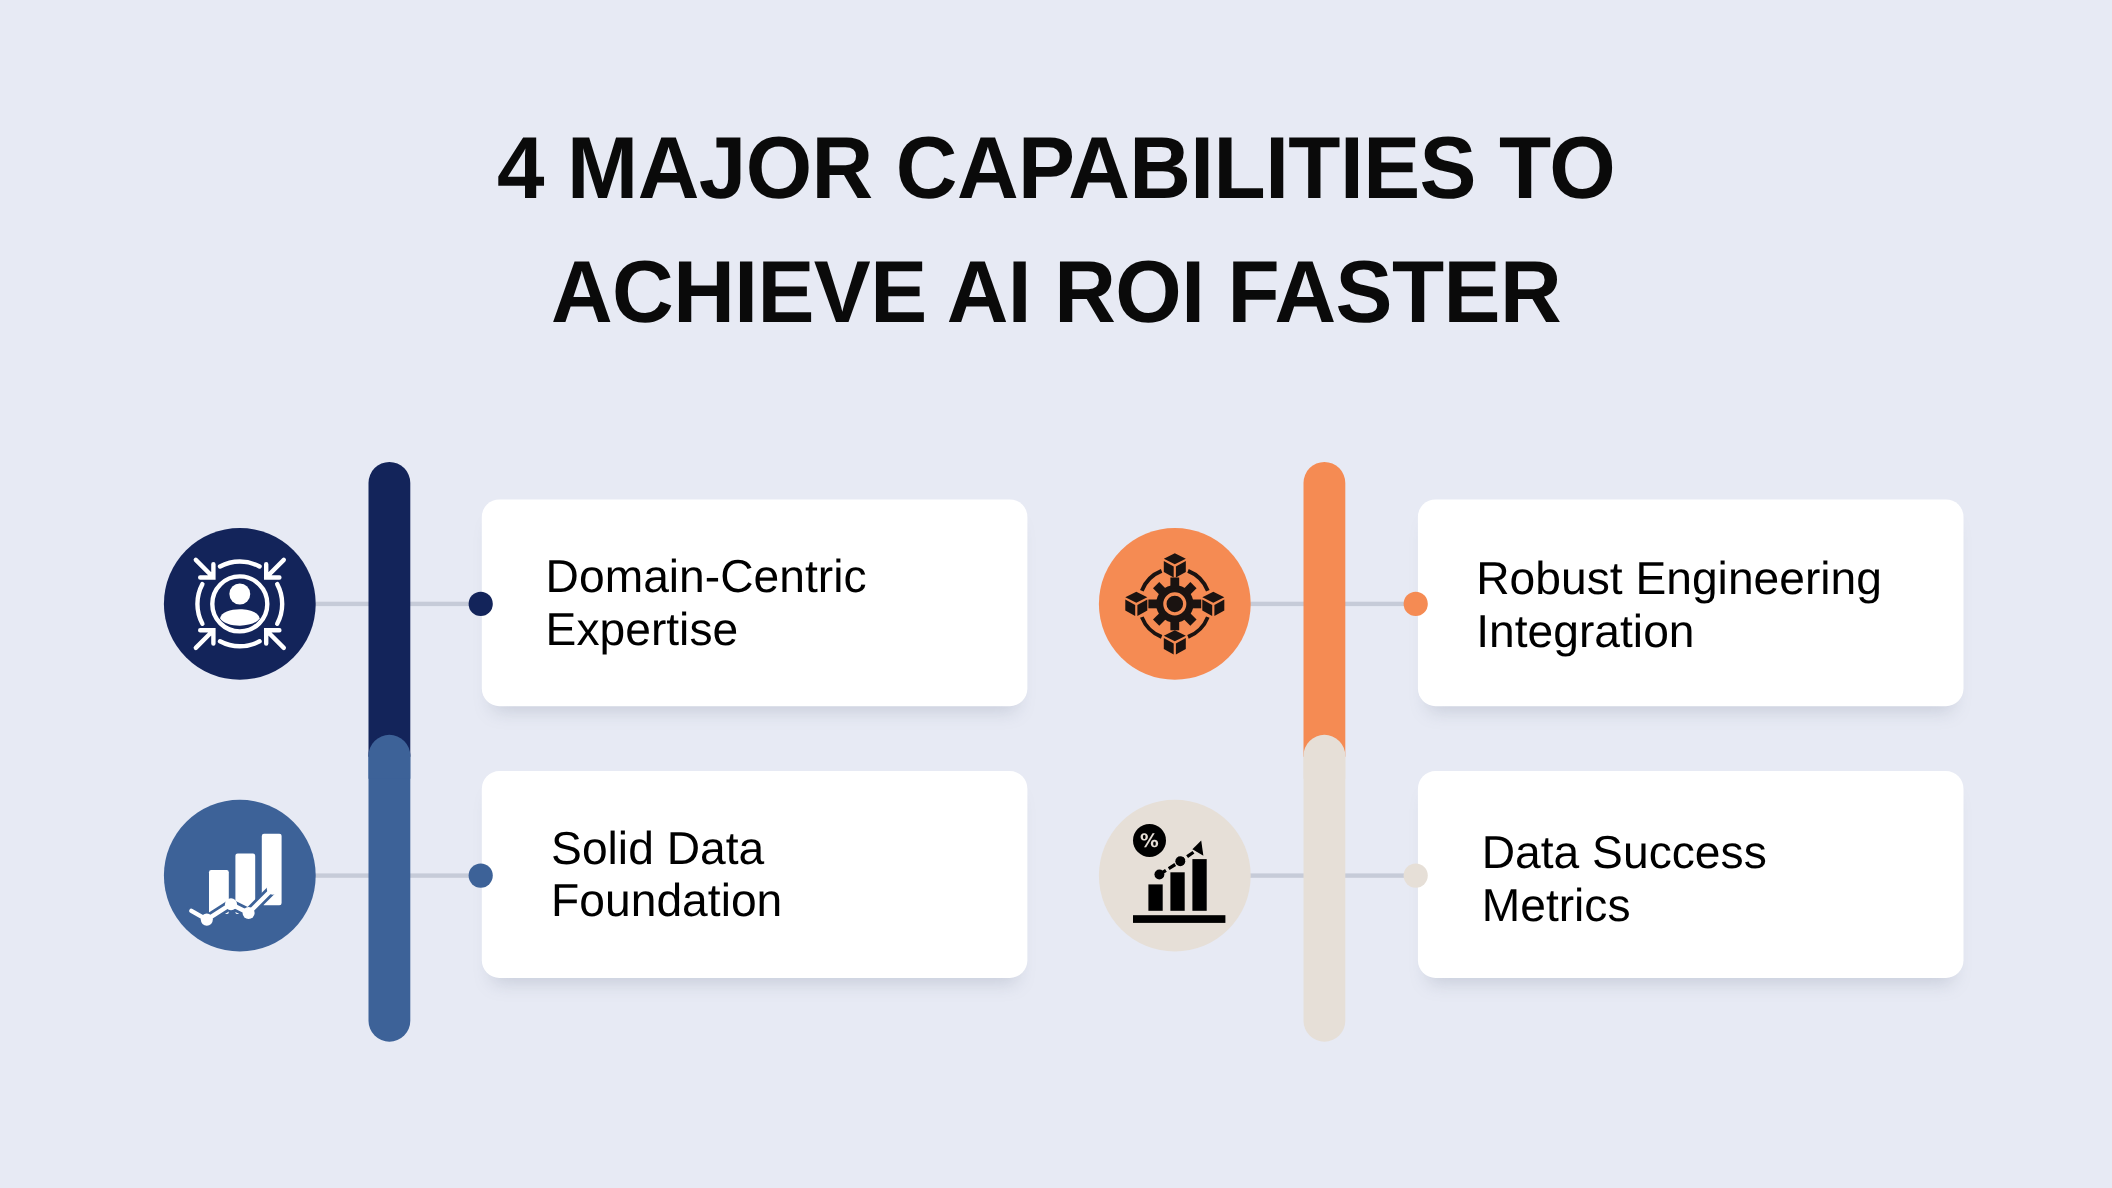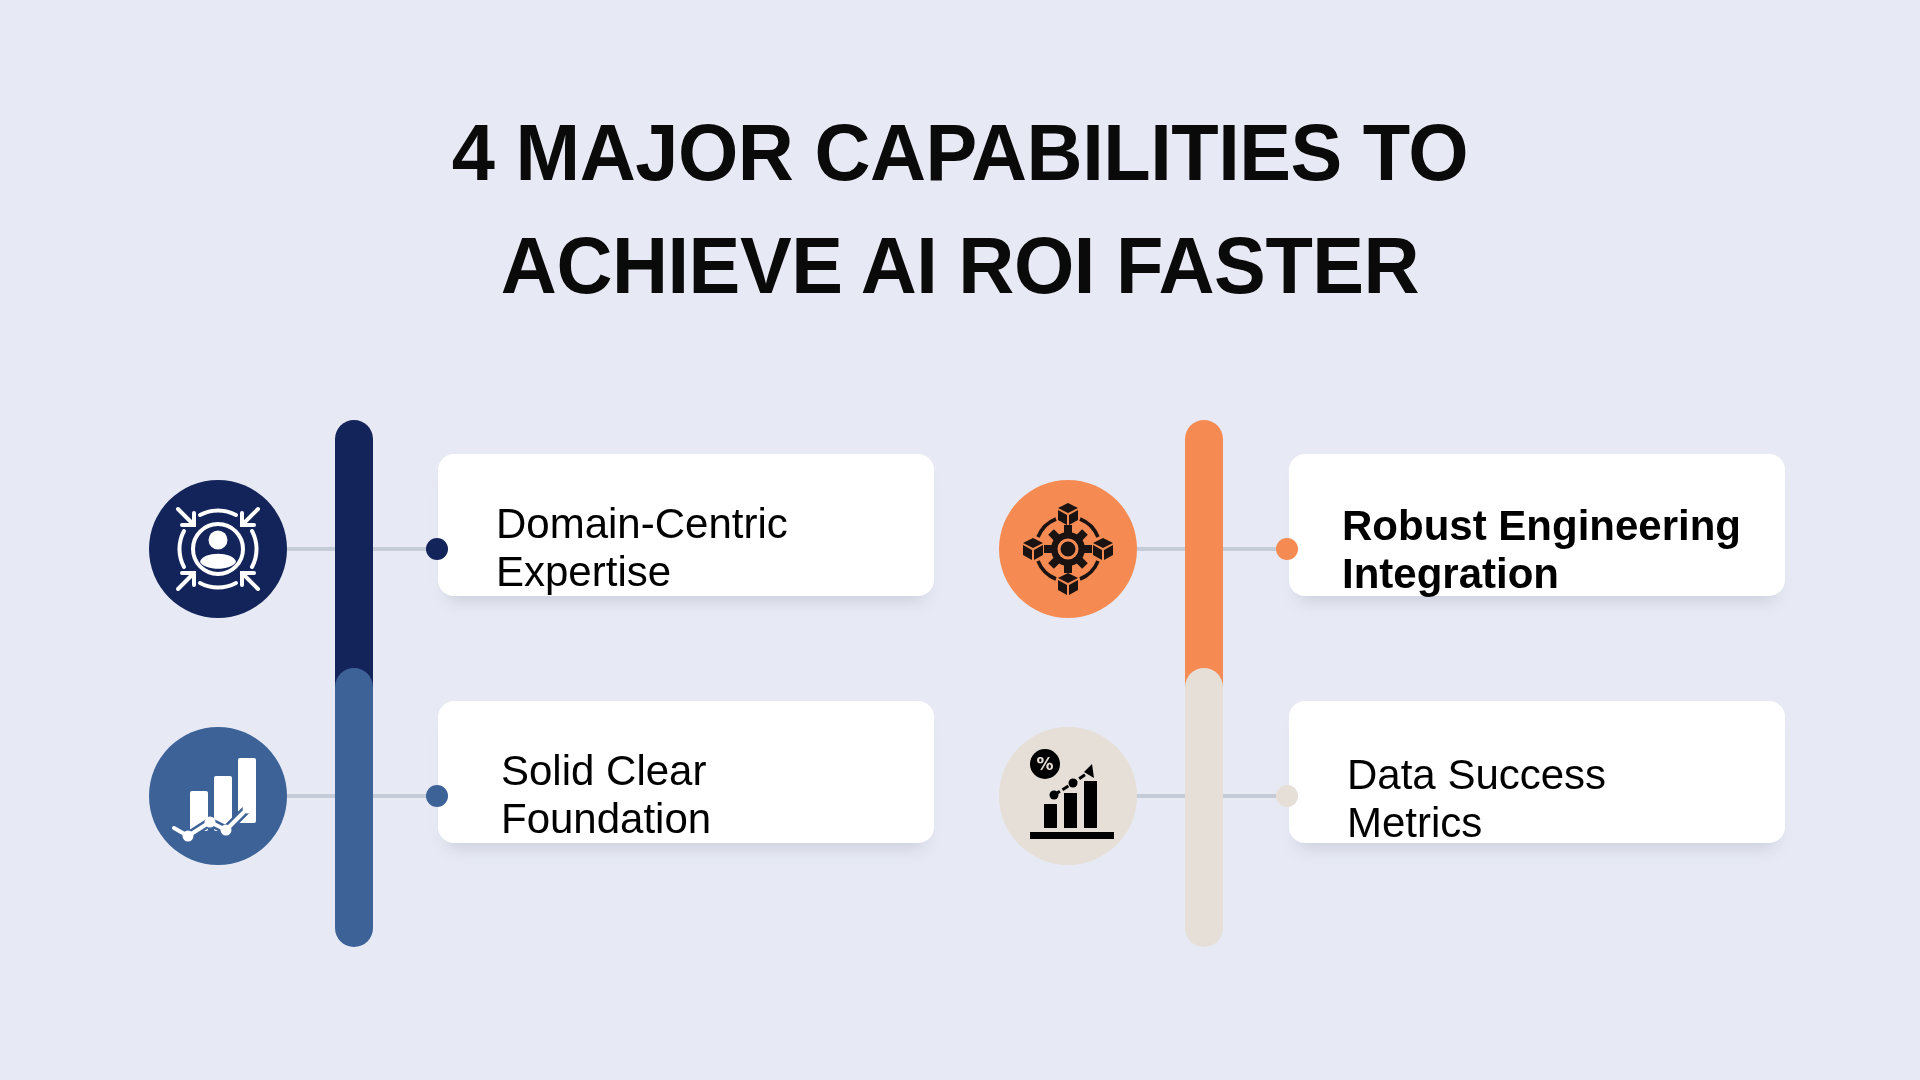--- a/index.html
+++ b/index.html
@@ -23,21 +23,21 @@
   }
   .connector {
     position: absolute; height: 4px; background: #c6cbd8;
   }
   .icon-circle {
     position: absolute; width: 138px; height: 138px; border-radius: 50%;
     display: flex; align-items: center; justify-content: center;
   }
   .icon-circle svg { width: 100px; height: 100px; }
   .card {
-    position: absolute; width: 496px; height: 142px;
+    position: absolute; width: 496px; height: 188px;
     background: #ffffff; border-radius: 16px;
     box-shadow: 0 14px 16px -10px rgba(120,128,150,0.28);
   }
   .card-dot {
     position: absolute; width: 22px; height: 22px; border-radius: 50%;
   }
   .card-label {
     position: absolute; left: 58px; top: 46px; right: 20px;
     font-family: "Liberation Sans", sans-serif;
     font-size: 42px; line-height: 48px; color: #000;
@@ -91,21 +91,21 @@
     <circle cx="80" cy="62" r="5.5" fill="#ffffff"></circle>
   </svg>
 </div>
 
 <div class="card" style="left:438px; top:454px;">
   <div class="card-label" style="width:330px;">Domain-Centric Expertise</div>
 </div>
 <div class="card-dot" style="left:426px; top:538px; background:#13245a;"></div>
 
 <div class="card" style="left:438px; top:701px;">
-  <div class="card-label" style="left:63px; width:280px;">Solid Clear Foundation</div>
+  <div class="card-label" style="left:63px; width:280px;">Solid Data Foundation</div>
 </div>
 <div class="card-dot" style="left:426px; top:785px; background:#3d6298;"></div>
 
 <div class="connector" style="left:1130px; top:547px; width:160px;"></div>
 <div class="connector" style="left:1130px; top:794px; width:160px;"></div>
 
 <div class="bar" style="left:1185px; top:668px; height:279px; background:#e6dfd7;"></div>
 <div class="bar" style="left:1185px; top:420px; height:268px; background:#f58b53; border-radius:19px 19px 0 0;"></div>
 <div class="bar" style="left:1185px; top:668px; height:40px; background:#e6dfd7; border-radius:19px 19px 0 0;"></div>
 
@@ -161,20 +161,20 @@
       <rect x="12" y="86" width="84" height="7"></rect>
       <circle cx="36" cy="49" r="4.5"></circle>
       <circle cx="55" cy="37" r="4.5"></circle>
       <path d="M74 18 L76 32 L66 26 Z"></path>
     </g>
     <polyline points="36,49 55,37 71,26" fill="none" stroke="#000000" stroke-width="3" stroke-dasharray="7 3"></polyline>
   </svg>
 </div>
 
 <div class="card" style="left:1289px; top:454px;">
-  <div class="card-label" style="left:53px; width:430px; top:48px;font-weight:bold;">Robust Engineering Integration</div>
+  <div class="card-label" style="left:53px; width:430px; top:48px;">Robust Engineering Integration</div>
 </div>
 <div class="card-dot" style="left:1276px; top:538px; background:#f58b53;"></div>
 
 <div class="card" style="left:1289px; top:701px;">
   <div class="card-label" style="left:58px; width:320px; top:50px;">Data Success Metrics</div>
 </div>
 <div class="card-dot" style="left:1276px; top:785px; background:#e6dfd7;"></div>
 
 </body></html>

